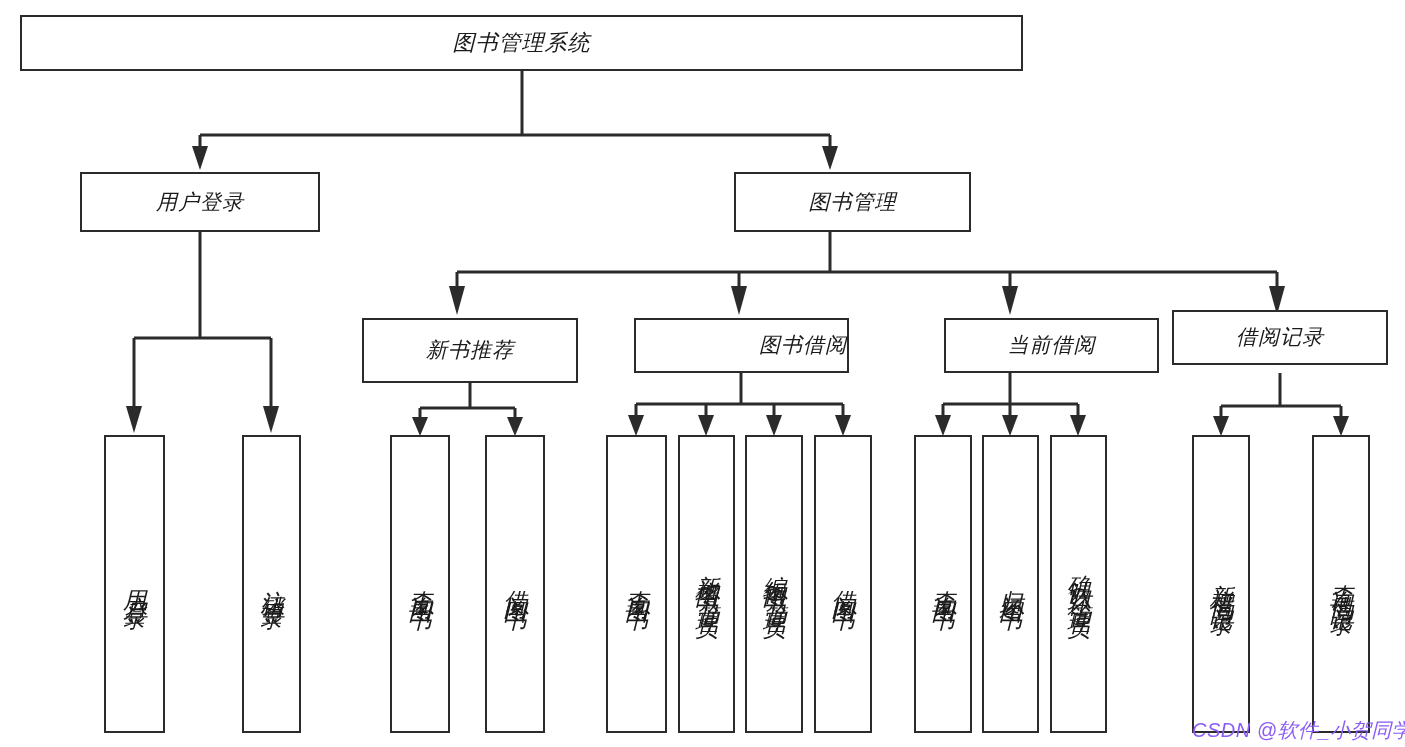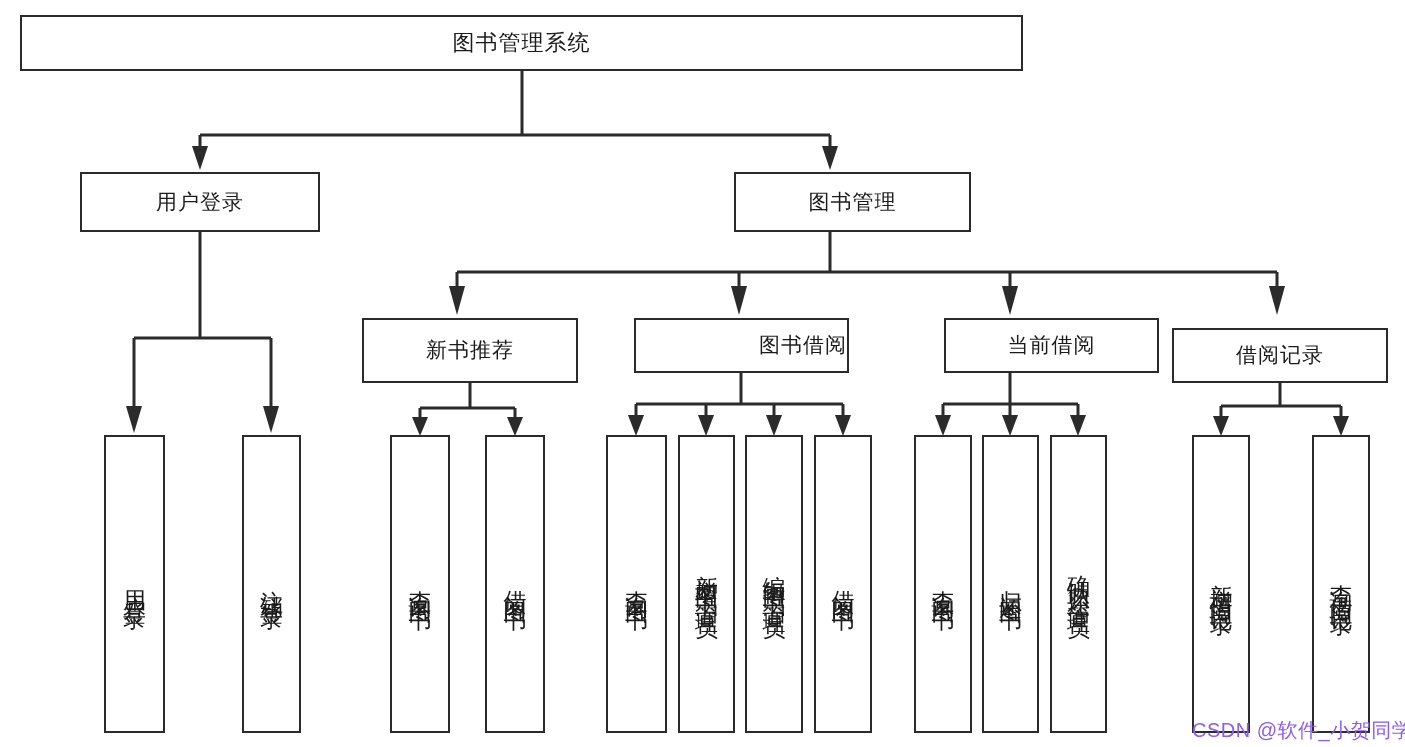--- a/index.html
+++ b/index.html
@@ -9,20 +9,21 @@
   }
   body {
     font-family: "Liberation Sans", "DejaVu Sans", sans-serif;
   }
   #canvas {
     position: relative;
     width: 1405px;
     height: 747px;
     background: #ffffff;
     overflow: hidden;
+    font-style: italic;
   }
   svg.wires {
     position: absolute;
     left: 0;
     top: 0;
     width: 1405px;
     height: 747px;
     pointer-events: none;
   }
   .node {
@@ -168,21 +169,21 @@
 
   <div class="node h" style="left:362px; top:318px; width:216px; height:65px;">
     <span class="lbl">新书推荐</span>
   </div>
   <div class="node h" style="left:634px; top:318px; width:215px; height:55px;justify-content:flex-end;">
     <span class="lbl">图书借阅</span>
   </div>
   <div class="node h" style="left:903px; top:318px; width:215px; height:55px;margin-left:41px;">
     <span class="lbl">当前借阅</span>
   </div>
-  <div class="node h" style="left:1172px; top:328px; width:216px; height:55px;">
+  <div class="node h" style="left:1172px; top:310px; width:216px; height:55px;">
     <span class="lbl">借阅记录</span>
   </div>
 
   <div class="node v" style="left:104px; top:435px; width:61px; height:298px;">
     <span class="lbl">用户登录</span>
   </div>
   <div class="node v" style="left:242px; top:435px; width:59px; height:298px;">
     <span class="lbl">注销登录</span>
   </div>
 

